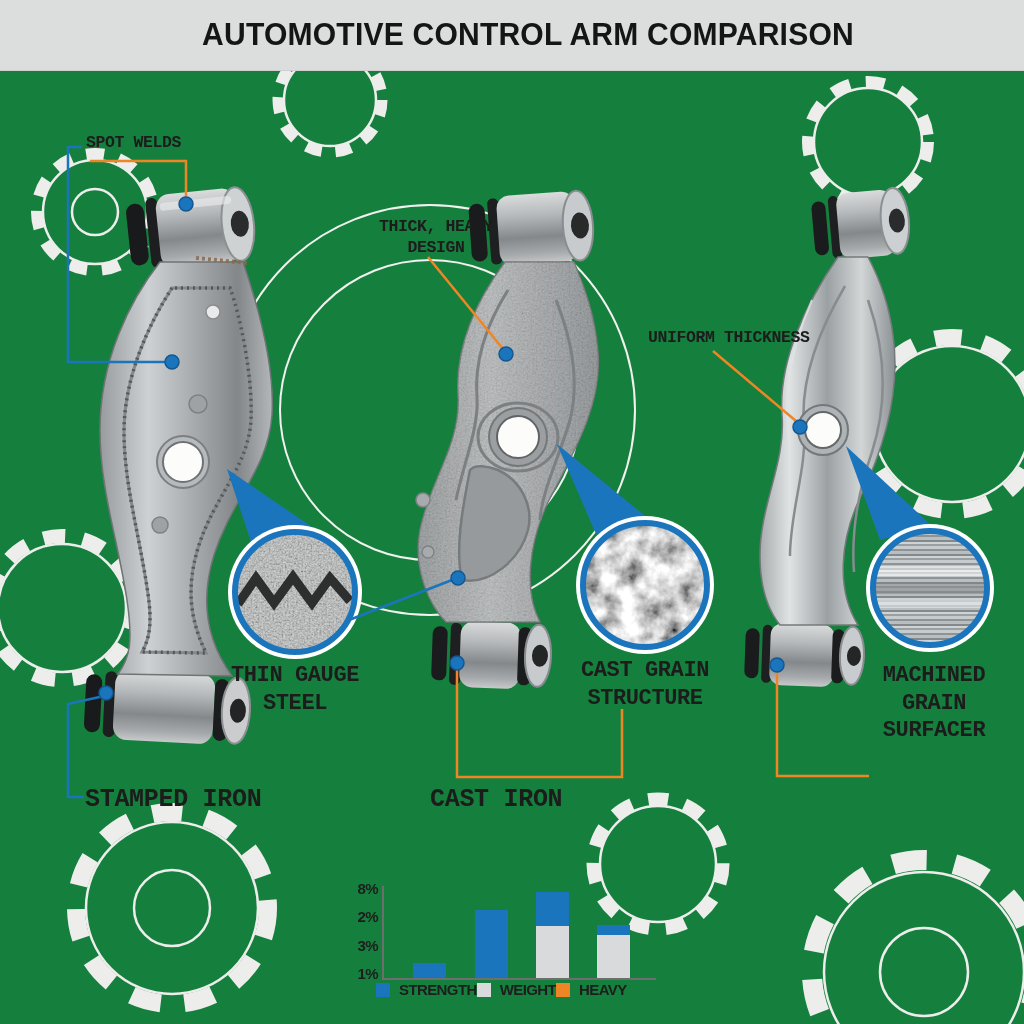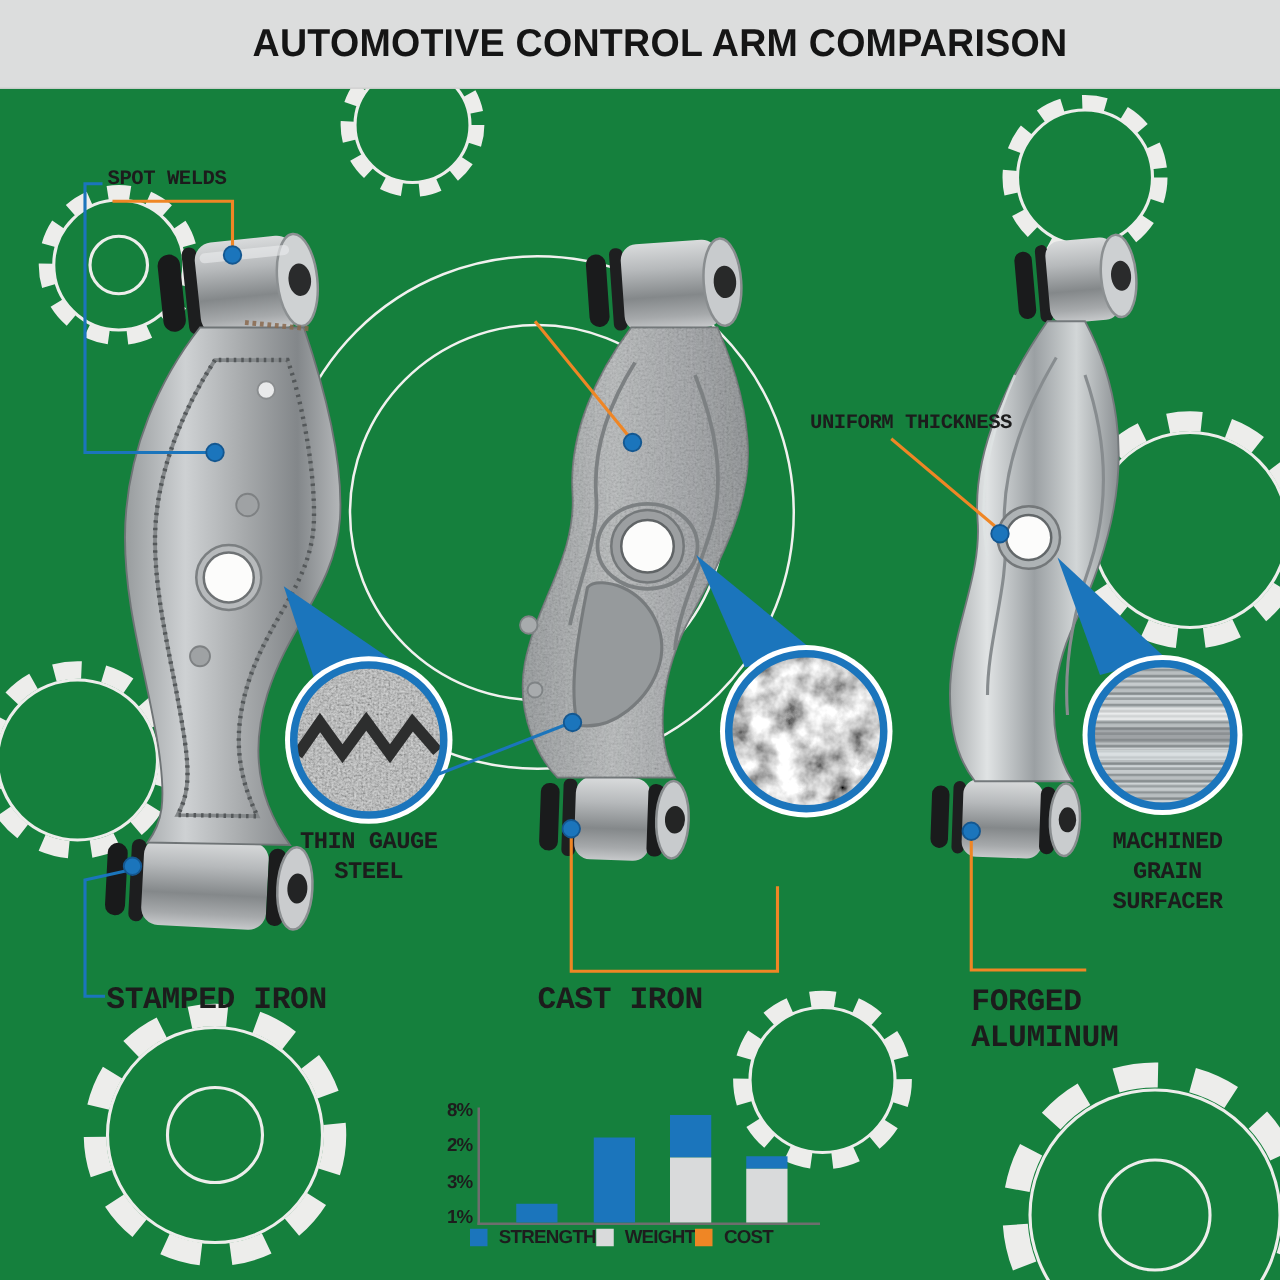--- a/index.html
+++ b/index.html
@@ -4,21 +4,21 @@
 <style>
   html,body{margin:0;padding:0;background:#fff;}
   #stage{position:relative;width:1024px;height:1024px;background:#15803d;overflow:hidden;
          font-family:"Liberation Sans",sans-serif;color:#1d1d1d;padding-left:32px;}
   svg{position:absolute;left:0;top:0;}
   .banner{position:absolute;top:0;left:0;right:0;height:70px;background:#dcdddd;
           display:flex;align-items:center;justify-content:center;border-bottom:1px solid #cfcfd0;}
   .title{font-size:31px;font-weight:bold;color:#151515;letter-spacing:.2px;transform:scaleX(.97);white-space:nowrap;}
   .lbl{position:absolute;font-weight:bold;white-space:pre-line;color:#1c1c1c;font-family:Liberation Mono, monospace;}
   .callout{font-size:16.5px;line-height:1.3;letter-spacing:-.4px;}
-  .inset-lbl{font-size:19px;line-height:1.26;letter-spacing:-.4px;text-align:center;transform:translateX(-50%);}
+  .inset-lbl{font-size:22px;line-height:1.26;letter-spacing:-.4px;text-align:center;transform:translateX(-50%);}
   .material{font-size:25px;line-height:1.14;letter-spacing:-.3px;}
   .ctr{text-align:center;transform:translateX(-50%);}
   
   #chart{position:absolute;left:352px;top:878px;width:330px;height:150px;}
   #yticks{position:absolute;left:0;top:0;width:26px;height:100px;}
   .ytick{position:absolute;right:0;font-size:15px;font-weight:bold;letter-spacing:-.6px;}
   #plot{position:absolute;left:30px;top:8px;width:272px;height:92px;
         border-left:2px solid #6e6e6e;border-bottom:2px solid #6e6e6e;}
   .bar-col{position:absolute;bottom:0;width:33px;display:flex;flex-direction:column;justify-content:flex-end;}
   #legend{position:absolute;left:24px;top:103px;display:flex;align-items:flex-end;}
@@ -269,31 +269,33 @@
       <circle cx="457" cy="663" r="7"></circle>
         <circle cx="777" cy="665" r="7"></circle>
     </g>
   </svg>
 
   <div class="banner">
     <div class="title">AUTOMOTIVE CONTROL ARM COMPARISON</div>
   </div>
 
   <div class="lbl callout" style="left:86px;top:132px;">SPOT WELDS</div>
+  <div class="lbl callout ctr" style="left:436px;top:216px;">THICK, HEAVY
+DESIGN</div>
   <div class="lbl callout" style="left:648px;top:327px;">UNIFORM THICKNESS</div>
 
   <div class="lbl inset-lbl" style="left:295px;top:662px;">THIN GAUGE
 STEEL</div>
+  <div class="lbl inset-lbl" style="left:645px;top:657px;">CAST GRAIN
+STRUCTURE</div>
   <div class="lbl inset-lbl" style="left:934px;top:662px;">MACHINED GRAIN
 SURFACER</div>
 
   <div class="lbl material" style="left:85px;top:786px;">STAMPED IRON</div>
   <div class="lbl material" style="left:430px;top:786px;">CAST IRON</div>
-  <div class="lbl material" style="left:777px;top:788px;">FORGED
-ALUMINUM</div>
 
   <div id="chart">
     <div id="yticks">
         <div class="ytick" style="top: 2px;">8%</div>
         <div class="ytick" style="top: 30.4px;">2%</div>
         <div class="ytick" style="top: 58.8px;">3%</div>
         <div class="ytick" style="top: 87.2px;">1%</div>
       </div>
     <div id="plot">
         <div class="bar-col" style="left: 29px;">
@@ -317,18 +319,18 @@
         <div class="leg-item">
           <span class="leg-sq" style="background: rgb(27, 117, 188);"></span>
           <span class="leg-lab">STRENGTH</span>
         </div>
         <div class="leg-item">
           <span class="leg-sq" style="background: rgb(217, 218, 219);"></span>
           <span class="leg-lab">WEIGHT</span>
         </div>
         <div class="leg-item">
           <span class="leg-sq" style="background: rgb(239, 134, 37);"></span>
-          <span class="leg-lab">COST</span>
+          <span class="leg-lab">HEAVY</span>
         </div>
       </div>
   </div>
 
 </div>
 
 </body></html>

